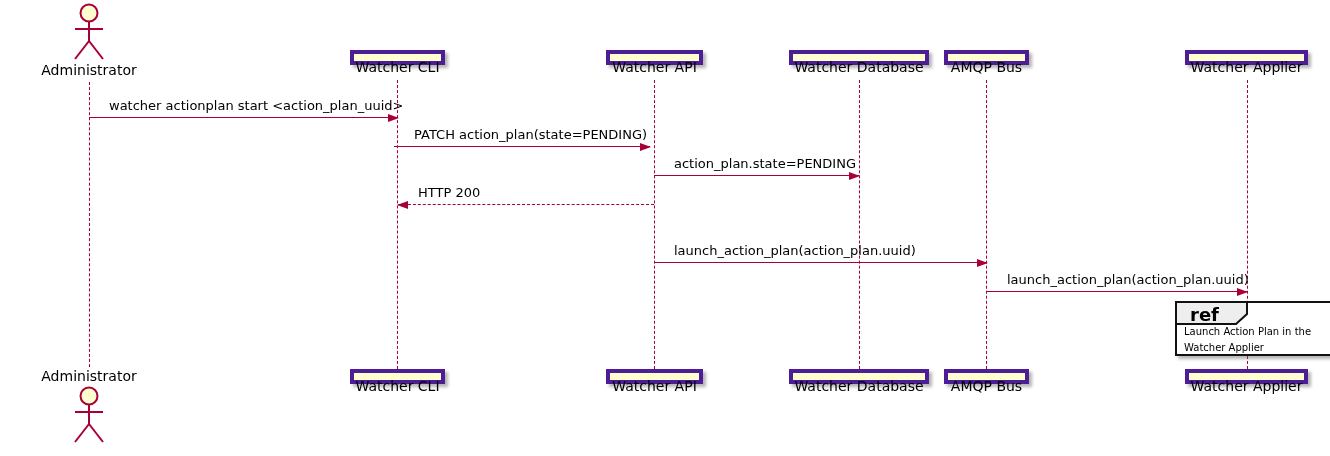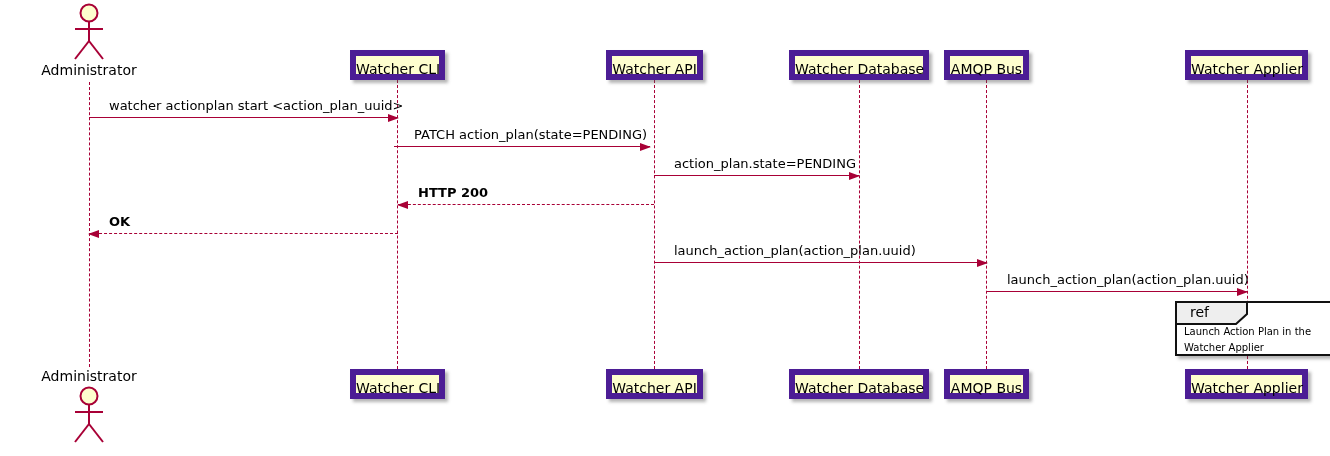--- a/index.html
+++ b/index.html
@@ -11,23 +11,23 @@
     font-family: "DejaVu Sans", "Liberation Sans", sans-serif;
     color: #000;
     overflow: hidden;
     margin-left: 32px;
   }
 
   
   .pbox {
     position: absolute;
     box-sizing: border-box;
-    height: 30px;
+    height: 15px;
     background: #FEFECE;
-    border: 6px solid #4c1d95;
+    border: 4px solid #4c1d95;
     box-shadow: 3px 3px 3px rgba(90,90,90,0.45);
     font-size: 14px;
     text-align: center;
     line-height: 26px;
     white-space: nowrap;
   }
 
   
   .lifeline {
     position: absolute;
@@ -47,21 +47,21 @@
 
   
   .message { position: absolute; }
   .msg-label {
     font-size: 13px;
     line-height: 16px;
     white-space: nowrap;
     margin-bottom: 3px;
     padding-left: 20px;
   }
-  .msg-label.return-pad { padding-left: 20px; font-weight: bold; }
+  .msg-label.return-pad { padding-left: 20px; }
   .msg-line {
     position: relative;
     height: 0;
     border-top: 1.5px solid #A80036;
   }
   .msg-line.dashed { border-top-style: dashed; }
   .arrow-right {
     position: absolute;
     right: -1px; top: -4.5px;
     width: 0; height: 0;
@@ -85,22 +85,22 @@
     left: 1143px; top: 301px;
     width: 180px; height: 55px;
     background: #ffffff;
     border: 2px solid #111111;
     box-shadow: 3px 3px 3px rgba(90,90,90,0.45);
   }
   .ref-header-svg { position: absolute; left: -2px; top: -2px; }
   .ref-keyword {
     position: absolute;
     left: 13px; top: 1px;
-    font-size: 14px;
-    font-weight: normal;
+    font-size: 18px;
+    font-weight: bold;
   }
   .ref-text {
     position: absolute;
     left: 7px; top: 21px;
     font-size: 10px;
     line-height: 16px;
     white-space: nowrap;
   }
 </style>
 </head>
@@ -153,26 +153,20 @@
       </div>
   </div>
 
   <div class="message" style="left:366px; top:185px; width:256px;">
     <div class="msg-label return-pad">HTTP 200</div>
     <div class="msg-line dashed">
         <span class="arrow-left"></span>
       </div>
   </div>
 
-  <div class="message" style="left:57px; top:214px; width:309px;">
-    <div class="msg-label return-pad">OK</div>
-    <div class="msg-line dashed">
-        <span class="arrow-left"></span>
-      </div>
-  </div>
 
   <div class="message" style="left:622px; top:243px; width:333px;">
     <div class="msg-label">launch_action_plan(action_plan.uuid)</div>
     <div class="msg-line">
         <span class="arrow-right"></span>
       </div>
   </div>
 
   <div class="message" style="left:955px; top:272px; width:260px;">
     <div class="msg-label">launch_action_plan(action_plan.uuid)</div>

